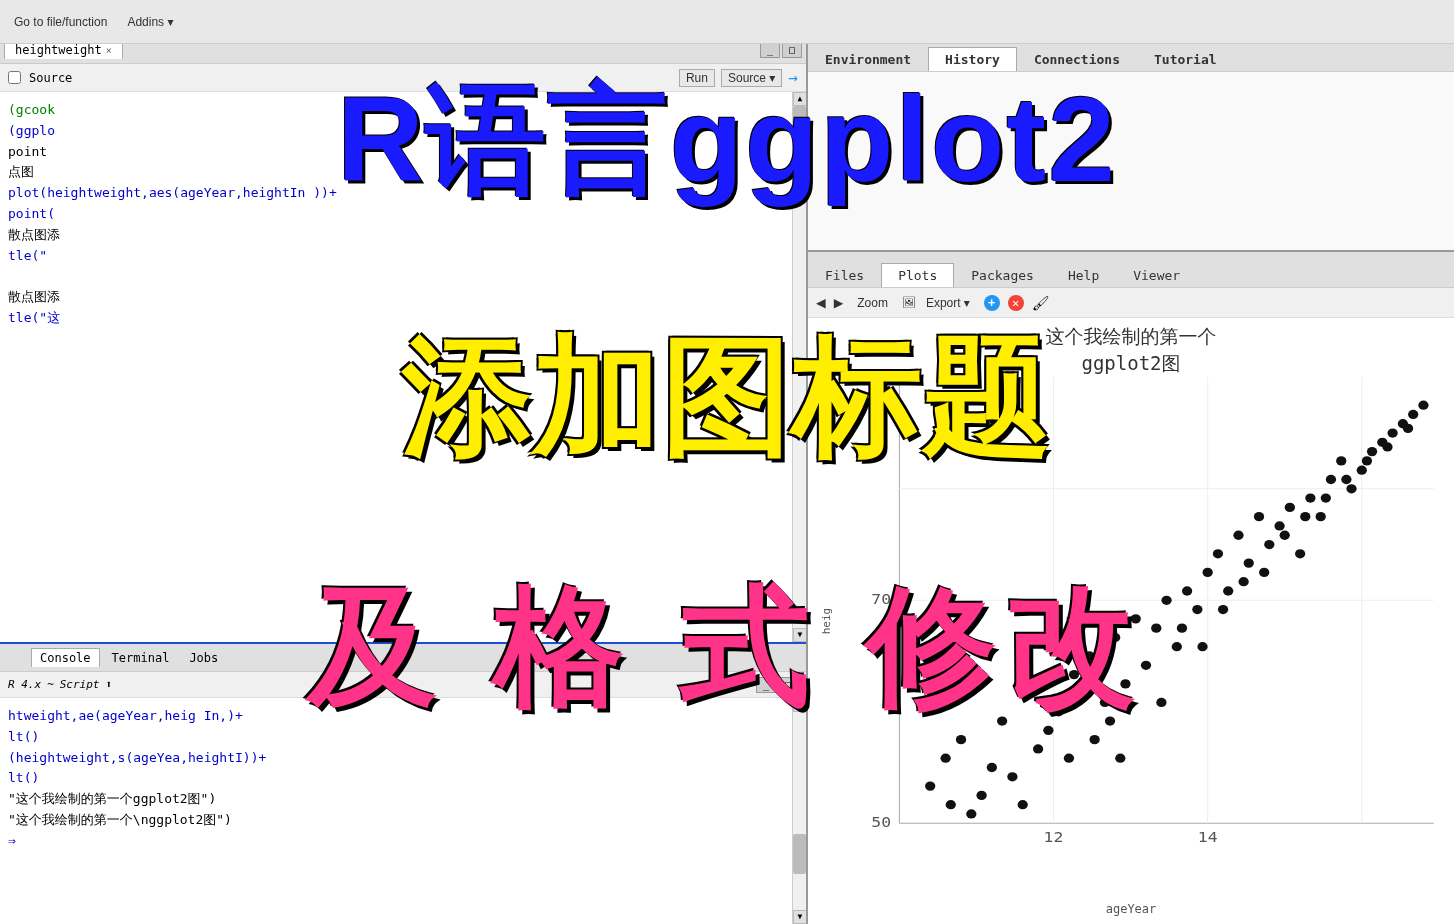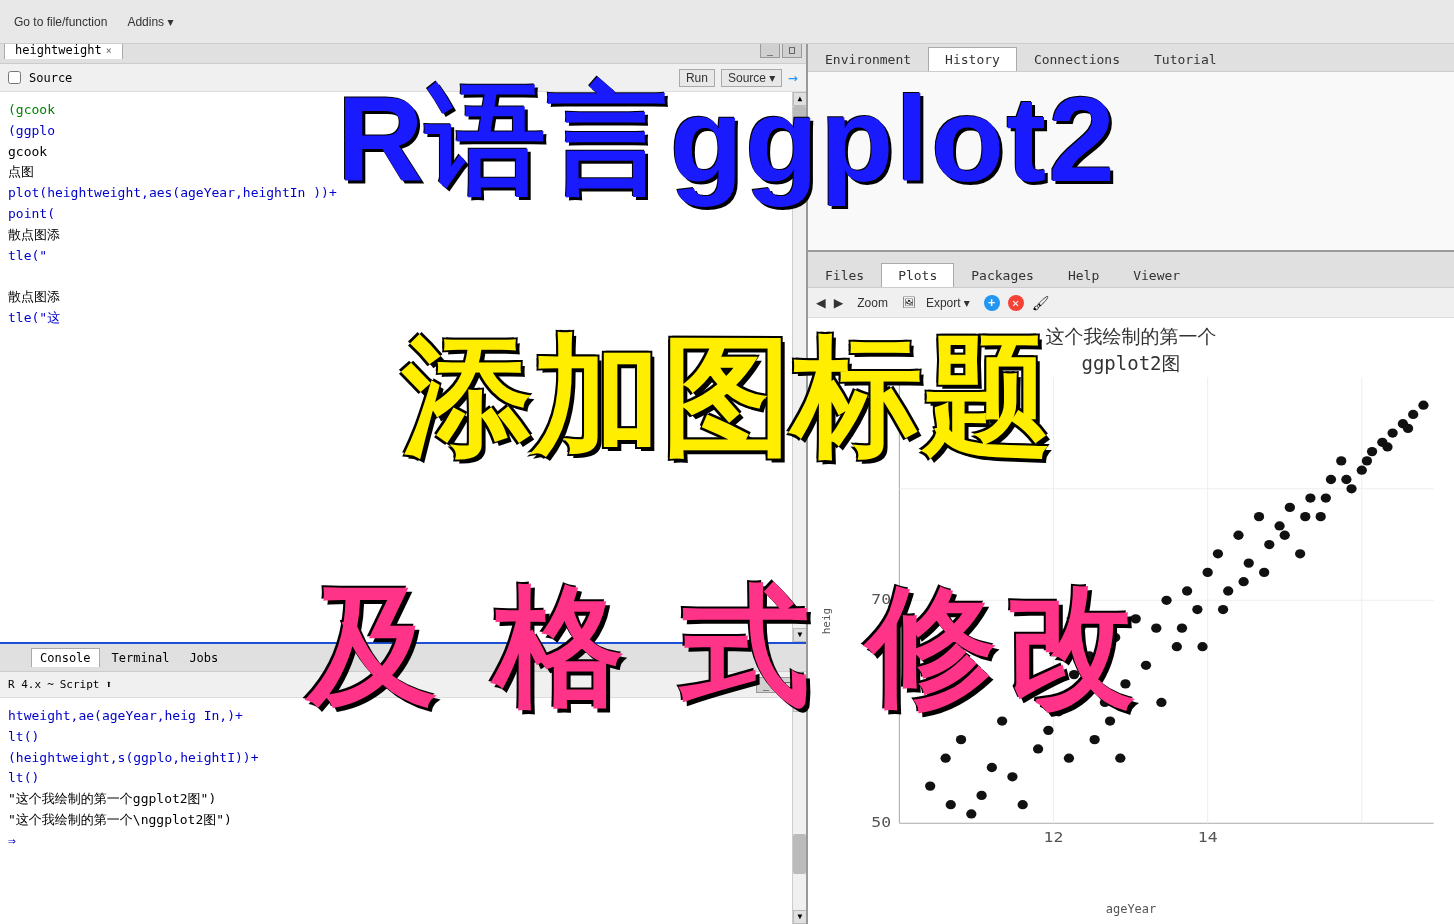--- a/index.html
+++ b/index.html
@@ -155,20 +155,21 @@
     }
 
     .console-toolbar {
       height: 26px;
       background: #f0f0f0;
       border-bottom: 1px solid #ddd;
       display: flex;
       align-items: center;
       padding: 0 8px;
       justify-content: space-between;
+      font-style: italic;
     }
 
     .console-content {
       flex: 1;
       overflow: hidden;
       padding: 8px;
       font-size: 13px;
       line-height: 1.6;
       background: #fff;
       position: relative;
@@ -212,20 +213,21 @@
       flex-direction: column;
       background: #fff;
     }
 
     .right-top-tabs {
       height: 36px;
       background: #e0e0e0;
       display: flex;
       align-items: flex-end;
       border-bottom: 1px solid #ccc;
+      font-weight: bold;
     }
 
     .right-tab {
       padding: 4px 16px;
       font-size: 13px;
       cursor: pointer;
       border: 1px solid transparent;
       border-bottom: none;
       color: #333;
     }
@@ -444,21 +446,21 @@
         <span style="font-size:12px;">Source</span>
         <span style="flex:1"></span>
         <button style="font-size:12px; background:#e8e8e8; border:1px solid #aaa; padding:1px 6px;">Run</button>
         <button style="font-size:12px; background:#e8e8e8; border:1px solid #aaa; padding:1px 6px;">Source ▾</button>
         <span style="font-size:16px; color:#2196F3; cursor:pointer;">→</span>
       </div>
 
       <div class="editor-content">
         <div class="code-line code-green">(gcook</div>
         <div class="code-line code-blue">(ggplo</div>
-        <div class="code-line code-black">gcook</div>
+        <div class="code-line code-black">point</div>
         <div class="code-line code-black">点图</div>
         <div class="code-line code-blue">plot(heightweight,aes(ageYear,heightIn ))+</div>
         <div class="code-line code-blue">point(</div>
         <div class="code-line code-black">散点图添</div>
         <div class="code-line code-blue">tle("</div>
         <div class="code-line">&nbsp;</div>
         <div class="code-line code-black">散点图添</div>
         <div class="code-line code-blue">tle("这</div>
 
         <div class="scrollbar-v" style="bottom:0; top:0;">
@@ -486,21 +488,21 @@
         </div>
         <div class="window-controls">
           <div class="win-btn">_</div>
           <div class="win-btn">□</div>
         </div>
       </div>
 
       <div class="console-content">
         <div class="code-line code-blue">htweight,ae(ageYear,heig In,)+</div>
         <div class="code-line code-blue">lt()</div>
-        <div class="code-line code-blue">(heightweight,s(ggplo,heightI))+</div>
+        <div class="code-line code-blue">(heightweight,s(ageYea,heightI))+</div>
         <div class="code-line code-blue">lt()</div>
         <div class="code-line code-black">"这个我绘制的第一个ggplot2图")</div>
         <div class="code-line code-black">"这个我绘制的第一个\nggplot2图")</div>
         <div style="color:#0000cc; font-size:13px;">⇒</div>
 
         <div class="scrollbar-v">
           <div class="scrollbar-arrow">▲</div>
           <div class="scrollbar-thumb" style="top:14px; top:60%;"></div>
           <div class="scrollbar-arrow" style="position:absolute; bottom:0;">▼</div>
         </div>

